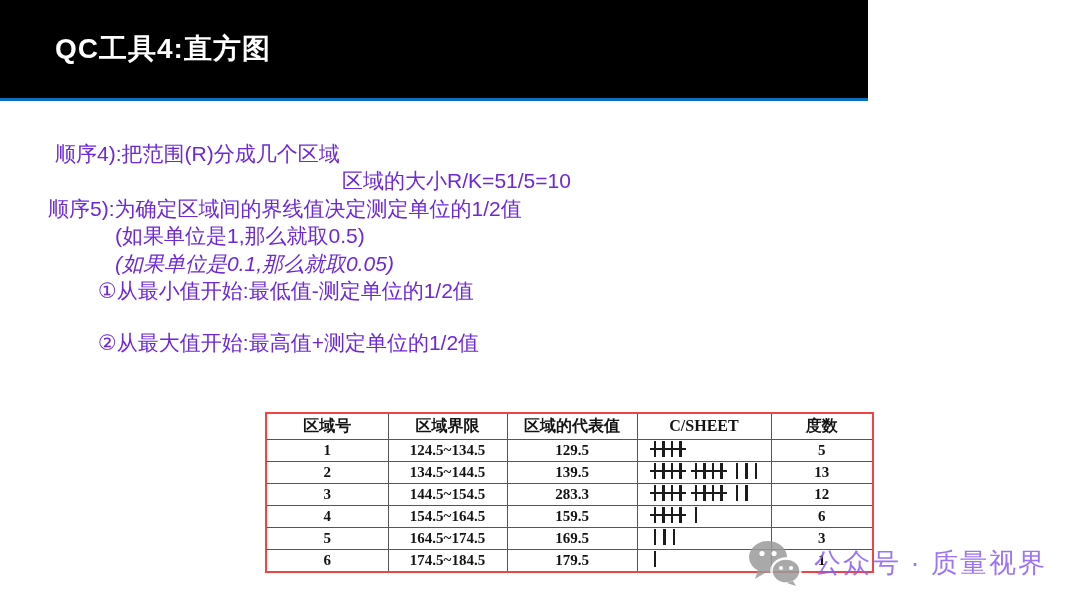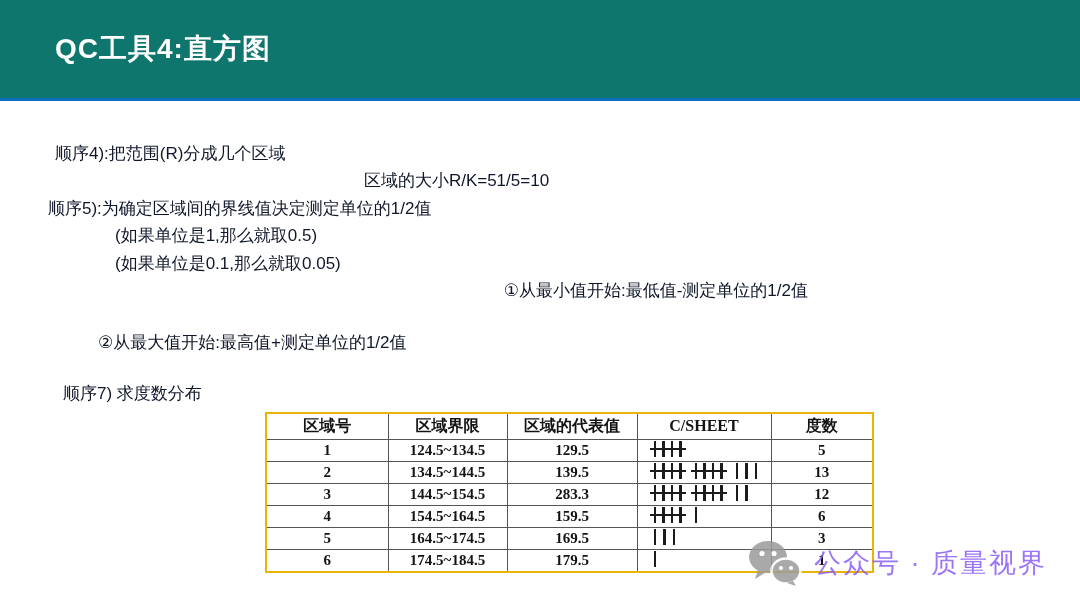--- a/index.html
+++ b/index.html
@@ -8,60 +8,60 @@
     position: relative;
     background: #ffffff;
     overflow: hidden;
     font-family: "Liberation Sans", "DejaVu Sans", sans-serif;
   }
 
   
   .slide-header {
     position: absolute;
     left: 0; top: 0;
-    width: 1080px; height: 101px;
-    background: #0f766e;
+    width: 868px; height: 101px;
+    background: #000000;
     border-bottom: 3px solid #0b6fc0;
     display: flex;
     align-items: center;
     padding-left: 55px;
   }
   .slide-title {
     color: #ffffff;
     font-size: 28px;
     font-weight: bold;
     letter-spacing: 1px;
   }
 
   
   .content-block {
     position: absolute;
     left: 48px; top: 140px;
     width: 760px;
-    color: #0f172a;
-    font-size: 17px;
+    color: #6d28d9;
+    font-size: 21px;
     line-height: 27.4px;
   }
   .tline { white-space: pre; }
   .step7-line {
     margin-top: 23px;
     padding-left: 15px;
     white-space: pre;
   }
 
   
   .freq-table-wrap {
     position: absolute;
     left: 265px; top: 412px;
   }
   table.freq-table {
     border-collapse: collapse;
     table-layout: fixed;
     width: 607px;
-    border: 2px solid #eab308;
+    border: 2px solid #ef4444;
   }
   .freq-table th, .freq-table td {
     border: 1px solid #555555;
     text-align: center;
     vertical-align: middle;
     font-family: "Liberation Serif", "DejaVu Serif", serif;
     font-weight: bold;
     color: #141414;
     padding: 0;
   }
@@ -117,25 +117,24 @@
 <div class="slide-header">
   <span class="slide-title">QC工具4:直方图</span>
 </div>
 
 <div class="content-block">
   <div>
       <div class="tline" style="padding-left: 7px;">顺序4):把范围(R)分成几个区域</div>
       <div class="tline" style="padding-left: 57px; text-align: center;">区域的大小R/K=51/5=10</div>
       <div class="tline" style="padding-left: 0px;">顺序5):为确定区域间的界线值决定测定单位的1/2值</div>
       <div class="tline" style="padding-left: 67px;">(如果单位是1,那么就取0.5)</div>
-      <div class="tline" style="padding-left: 67px;">(如果单位是0.1,那么就取0.05)</div>
-      <div class="tline" style="padding-left: 50px; text-align: right;">①从最小值开始:最低值-测定单位的1/2值</div>
+      <div class="tline" style="padding-left: 67px; font-style: italic;">(如果单位是0.1,那么就取0.05)</div>
+      <div class="tline" style="padding-left: 50px;">①从最小值开始:最低值-测定单位的1/2值</div>
       <div class="tline" style="padding-left: 50px; margin-top: 25px;">②从最大值开始:最高值+测定单位的1/2值</div>
     </div>
-  <div class="step7-line">顺序7) 求度数分布</div>
 </div>
 
 <div class="freq-table-wrap">
   <table class="freq-table">
     <colgroup>
         <col style="width: 122px;">
         <col style="width: 119px;">
         <col style="width: 130px;">
         <col style="width: 134px;">
         <col style="width: 102px;">

